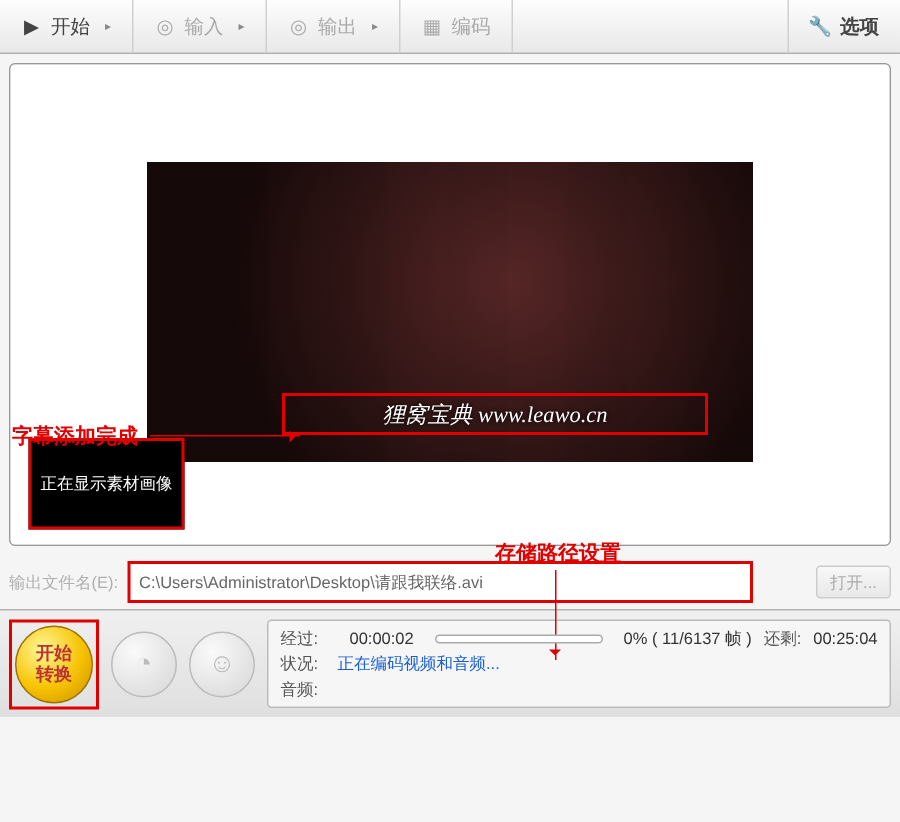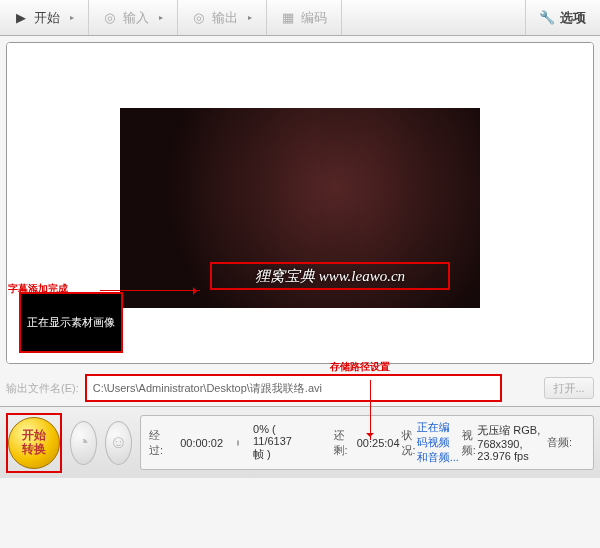--- a/index.html
+++ b/index.html
@@ -11,46 +11,46 @@
 .toolbar-btn.disabled { color: #aaa; }
 .toolbar-btn .arrow { font-size: 8px; color: #888; margin-left: 4px; }
 .toolbar-spacer { flex: 1; }
 .toolbar-options { border-left: 1px solid #d0d0d0; border-right: none; font-weight: bold; }
 .tb-icon { width: 14px; height: 14px; display: inline-flex; align-items: center; justify-content: center; }
 
 
 .preview-panel { margin: 6px; border: 1px solid #999; border-radius: 4px; background: #fff; overflow: hidden; }
 .preview-header { background: linear-gradient(#4a5560, #2b333b); color: #fff; font-size: 12px; padding: 5px 10px; }
 .preview-body { height: 320px; background: #ffffff; position: relative; display: flex; align-items: center; justify-content: center; }
-.video-frame { width: 360px; height: 200px; margin-top: 10px; background: #1a0808; position: relative; overflow: hidden; }
+.video-frame { width: 404px; height: 200px; margin-top: 10px; background: #1a0808; position: relative; overflow: hidden; }
 .video-frame::before { content:""; position:absolute; inset:0; background:
   radial-gradient(circle at 60% 40%, rgba(90,40,40,0.9), rgba(20,8,8,0.95) 70%),
   repeating-linear-gradient(90deg, rgba(60,20,20,0.8) 0 40px, rgba(30,10,10,0.8) 40px 80px);
 }
 .subtitle-box { position: absolute; left: 90px; right: 30px; bottom: 18px; height: 28px; border: 2px solid #e00000; display: flex; align-items: center; justify-content: center; }
 .subtitle-text { color: #fff; font-size: 15px; font-style: italic; font-family: "KaiTi", serif; text-shadow: 0 0 3px #000; white-space: nowrap; }
 .statusbar-preview { position: absolute; left: 12px; bottom: 10px; background: #000; color: #fff; font-size: 11px; padding: 21px 6px; border: 2px solid #e00000; }
 
 
-.annotation { position: absolute; color: #e00000; font-size: 10px; font-weight: bold; pointer-events: none; }
+.annotation { position: absolute; color: #e00000; font-size: 14px; font-weight: bold; pointer-events: none; }
 .arrow-line { position: absolute; background: #e00000; height: 1px; pointer-events: none; }
 .arrow-line::after { content: ""; position: absolute; right: -1px; top: -3px; border: 4px solid transparent; border-left-color: #e00000; }
 
 
 .pathrow { display: flex; align-items: center; padding: 4px 6px; gap: 6px; }
 .pathlabel { font-size: 11px; color: #b0b0b0; }
 .pathinput { flex: 1; height: 22px; border: 2px solid #e00000; font-size: 11px; padding: 12px 6px; color: #666; background: #fff; }
 .openbtn { width: 50px; height: 22px; font-size: 11px; color: #aaa; background: linear-gradient(#f8f8f8,#e8e8e8); border: 1px solid #ccc; border-radius: 3px; margin-left: 36px; }
 
 
 .bottombar { height: 72px; background: linear-gradient(#f0f0f0, #dfdfdf); border-top: 1px solid #b0b0b0; display: flex; align-items: center; padding: 6px; gap: 8px; }
 .bigbtn-wrap { width: 60px; height: 60px; border: 2px solid #e00000; display: flex; align-items: center; justify-content: center; }
 .bigbtn { width: 52px; height: 52px; border-radius: 50%; background: radial-gradient(circle at 35% 30%, #fff89a, #f6c200 55%, #c98f00); border: 1px solid #a07000; display: flex; align-items: center; justify-content: center; flex-direction: column; color: #b33; font-size: 12px; font-weight: bold; line-height: 1.1; cursor: pointer; }
 .roundbtn { width: 44px; height: 44px; border-radius: 50%; background: radial-gradient(circle at 35% 30%, #fafafa, #d6d6d6); border: 1px solid #bbb; display:flex; align-items:center; justify-content:center; color:#bbb; font-size:18px; }
-.statuspanel { flex: 1; border: 1px solid #bbb; border-radius: 3px; background: #f6f6f6; padding: 4px 8px; font-size: 11px; color: #444; display: flex; gap: 2px; }
+.statuspanel { flex: 1; border: 1px solid #bbb; border-radius: 3px; background: #f6f6f6; padding: 4px 8px; font-size: 11px; color: #444; display: flex; flex-direction: column; gap: 2px; }
 .statuspanel .row { display: flex; align-items: center; }
 .statuspanel .lbl { width: 38px; color: #555; }
 .statuspanel .val { color: #333; }
 .statuspanel .link { color: #1a5fd0; }
 .timebar { display: flex; align-items: center; gap: 8px; }
 .progress { flex:1; height:6px; border:1px solid #aaa; border-radius:3px; background:#fff; position:relative; margin: 0 6px;}
 </style>
 </head>
 <body>
 
@@ -117,28 +117,24 @@
     </div>
   <div class="roundbtn" data-name="stop-button">
       <span data-name="person-icon">☺</span>
     </div>
   <div class="statuspanel" data-name="status-panel">
     <div class="row timebar">
       <span class="lbl" data-name="elapsed-label">经过:</span>
       <span class="val" data-name="elapsed-value">00:00:02</span>
       <div class="progress" data-name="progress-bar"></div>
       <span class="val" data-name="progress-text">0% ( 11/6137 帧 )</span>
-      <span class="lbl" style="width:auto;margin-left:20px" data-name="remain-label">还剩:</span>
+      <span class="lbl" style="width:auto;" data-name="remain-label">还剩:</span>
       <span class="val" data-name="remain-value">00:25:04</span>
     </div>
     <div class="row">
       <span class="lbl" data-name="status-label">状况:</span>
       <span class="val link" data-name="status-value">正在编码视频和音频...</span>
-    </div>
-    <div class="row">
-      <span class="lbl" data-name="video-label">视频:</span>
-      <span class="val" data-name="video-value">无压缩 RGB, 768x390, 23.976 fps</span>
     </div>
     <div class="row">
       <span class="lbl" data-name="audio-label">音频:</span>
     </div>
   </div>
 </div>
 
 </body></html>

